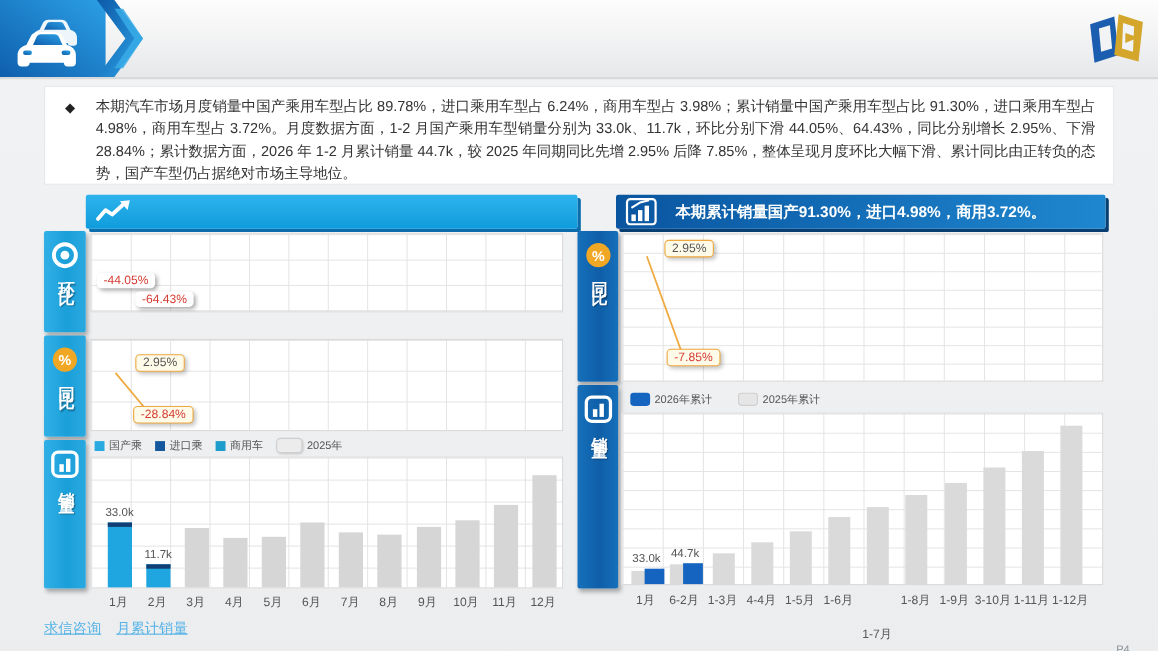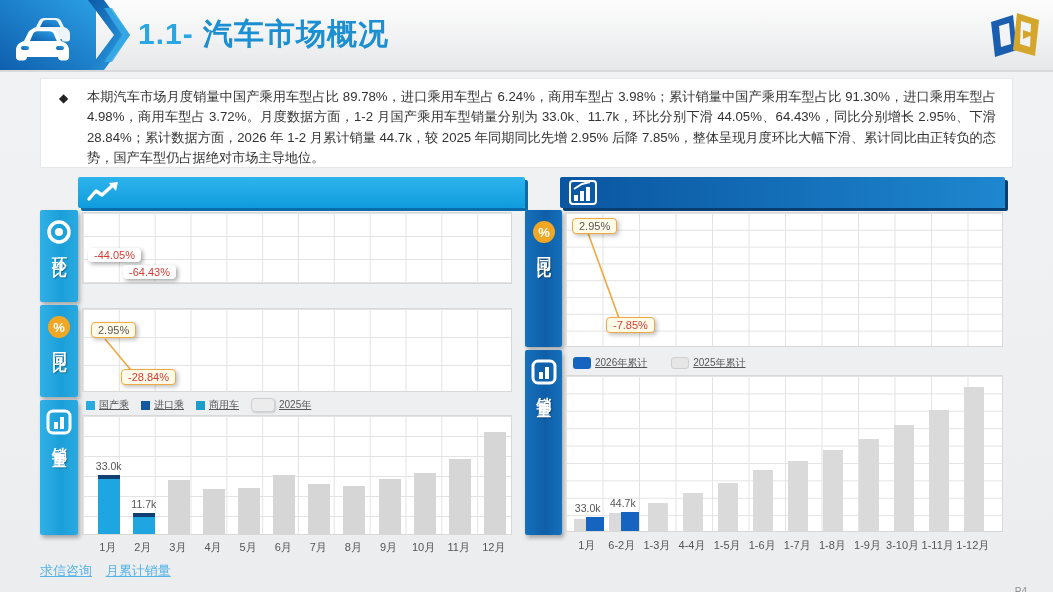--- a/index.html
+++ b/index.html
@@ -42,27 +42,27 @@
   .bar-blue{background:#1565c0;z-index:2;}
   .bar-gray{background:#dadada;}
   .bar-label{position:absolute;transform:translateX(-50%);font-size:10.5px;color:#555;white-space:nowrap;z-index:3;}
   .xlabels{position:absolute;height:16px;}
   .xlab{position:absolute;top:0;transform:translateX(-50%);font-size:11px;color:#555;white-space:nowrap;}
 
   
   .note{position:absolute;font-size:11px;padding:1px 6px;border-radius:4px;white-space:nowrap;z-index:5;}
   .note-white{background:#fff;color:#d43c33;box-shadow:2px 2px 4px rgba(0,0,0,.35);}
   .note-cream{background:#fffbe9;border:1px solid #efa93f;box-shadow:2px 2px 4px rgba(0,0,0,.25);}
-  .note-pos{color:#555;}
+  .note-pos{color:#555;margin-left:32px;}
   .note-neg{color:#d43c33;}
   .connector{position:absolute;z-index:4;pointer-events:none;}
 
   
   .legend{position:absolute;display:flex;align-items:center;gap:12px;font-size:10px;color:#555;}
-  .leg-item{display:flex;align-items:center;gap:4px;text-decoration:underline;}
+  .leg-item{display:flex;align-items:center;gap:4px;}
   .sw{width:9px;height:9px;display:inline-block;}
   .sw-cyan{background:#29abe2;}
   .sw-navy{background:#15589e;}
   .sw-teal{background:#1d9dcb;}
   .pill{width:22px;height:12px;border-radius:4px;display:inline-block;background:#ececec;border:1px solid #cfcfcf;box-shadow:1px 1px 2px rgba(0,0,0,.15);}
   .rsw{width:18px;height:12px;border-radius:3px;display:inline-block;}
   .rsw-blue{background:#1565c0;}
   .rsw-gray{background:#e6e6e6;border:1px solid #cfcfcf;box-sizing:border-box;}
 
   
@@ -98,24 +98,20 @@
         <path d="M40,27 l2.5,-5 c0.6,-1.2 1.8,-2 3.2,-2 h9 c1.4,0 2.6,0.8 3.2,2 l2.5,5 z" fill="url(#gBlue)"></path>
 
         <g fill="#ffffff">
           <path d="M16,50 c0,-5 4,-8 8,-9 l4,-8 c1,-2.5 3.5,-4 6.5,-4 h16 c3,0 5.5,1.5 6.5,4 l4,8 c4,1 8,4 8,9 v7 c0,2 -1.5,3.5 -3.5,3.5 h-4 c-2,0 -3.5,-1.5 -3.5,-3.5 h-31 c0,2 -1.5,3.5 -3.5,3.5 h-4 c-2,0 -3.5,-1.5 -3.5,-3.5 z"></path>
         </g>
         <path d="M30,41 l3,-7 c0.8,-1.8 2.4,-2.8 4.4,-2.8 h12 c2,0 3.6,1 4.4,2.8 l3,7 z" fill="url(#gBlue)"></path>
         <rect x="21" y="46" width="8" height="4" rx="2" fill="url(#gBlue)"></rect>
         <rect x="56" y="46" width="8" height="4" rx="2" fill="url(#gBlue)"></rect>
       </svg>
     </div>
-    <div class="page-title">
-      <span class="num">1.1-</span>
-      <span class="txt">汽车市场概况</span>
-    </div>
     <div class="logo">
       <svg width="62" height="58" viewBox="0 0 62 58">
         <path d="M8,16 L30,9 L34,44 L12,51 Z" fill="#1b5eb0"></path>
         <path d="M16,20 L26,17 L28,38 L18,41 Z" fill="#f2f3f5"></path>
         <path d="M34,7 L56,14 L52,50 L30,44 Z" fill="#d4a72c"></path>
         <path d="M38,15 L48,18 L47,41 L37,38 Z" fill="#f2f3f5"></path>
         <path d="M40,24 L52,28 L40,33 Z" fill="#d4a72c"></path>
       </svg>
     </div>
   </div>
@@ -137,20 +133,21 @@
   <div class="banner banner-right">
     <span class="bicon">
       <svg width="30" height="25" viewBox="0 0 30 25">
         <rect x="2" y="1" width="26" height="23" rx="3" fill="none" stroke="#fff" stroke-width="2"></rect>
         <rect x="6" y="15" width="4" height="6" fill="#fff"></rect>
         <rect x="12" y="11" width="4" height="10" fill="#fff"></rect>
         <rect x="18" y="7" width="4" height="14" fill="#fff"></rect>
         <polyline points="6,9 14,4 22,2" fill="none" stroke="#fff" stroke-width="2"></polyline>
       </svg>
     </span>
+    <span>本期累计销量国产91.30%，进口4.98%，商用3.72%。</span>
   </div>
 
   <div class="tab tab-cyan" style="left:40px;top:210px;width:38px;height:92px;">
     <span class="ticon">
       <svg width="26" height="26" viewBox="0 0 26 26">
         <circle cx="13" cy="13" r="10" fill="none" stroke="#fff" stroke-width="3.5"></circle>
         <circle cx="13" cy="13" r="4" fill="#fff"></circle>
       </svg>
     </span>
     <span class="tlabel">环比</span>
@@ -297,21 +294,21 @@
         <div class="bar bar-gray" style="width: 20px; height: 92.7027%; left: 397.8px;"></div>
       </div>
   </div>
   <div class="xlabels" style="left:565px;top:538px;width:438px;">
       <span class="xlab" style="left: 21.7px;">1月</span>
       <span class="xlab" style="left: 56.8px;">6-2月</span>
       <span class="xlab" style="left: 91.9px;">1-3月</span>
       <span class="xlab" style="left: 127px;">4-4月</span>
       <span class="xlab" style="left: 162.1px;">1-5月</span>
       <span class="xlab" style="left: 197.2px;">1-6月</span>
-      <span class="xlab" style="left: 232.3px;">1-7月</span>
+      <span class="xlab" style="left: 232.3px; margin-top: 31px;">1-7月</span>
       <span class="xlab" style="left: 267.4px;">1-8月</span>
       <span class="xlab" style="left: 302.5px;">1-9月</span>
       <span class="xlab" style="left: 337.6px;">3-10月</span>
       <span class="xlab" style="left: 372.7px;">1-11月</span>
       <span class="xlab" style="left: 407.8px;">1-12月</span>
     </div>
 
   <div class="footer-links">
     <a>求信咨询</a>
     <a>月累计销量</a>

